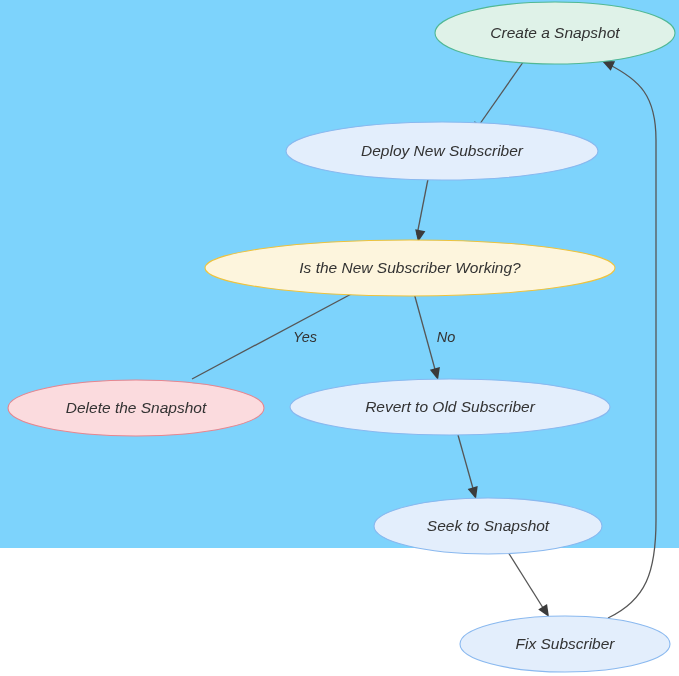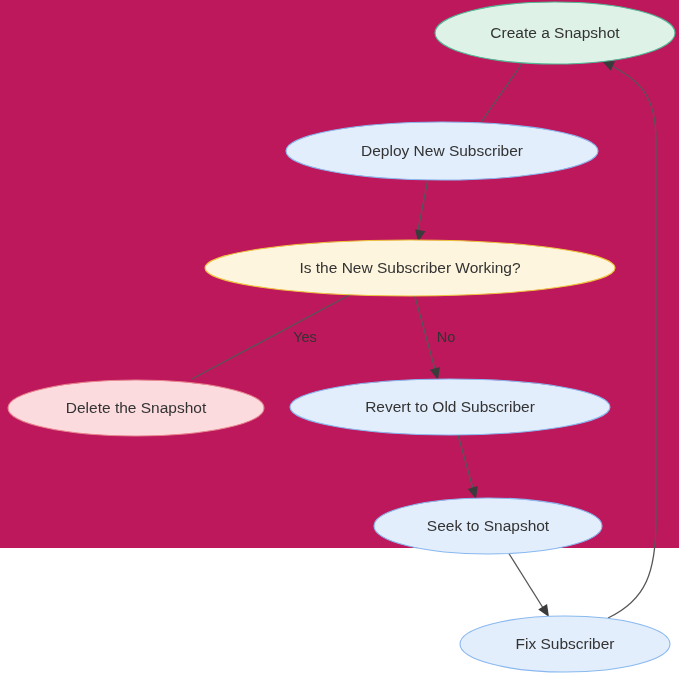--- a/index.html
+++ b/index.html
@@ -11,21 +11,22 @@
   body {
     width: 679px;
     height: 676px;
     overflow: hidden;
     font-family: "Liberation Sans", sans-serif;
   }
   #diagram-root {
     position: relative;
     width: 679px;
     height: 548px;
-    background: #be185d;
+    background: #7dd3fc;
+    font-style: italic;
   }
   #flow-svg {
     position: absolute;
     top: 0;
     left: 0;
     width: 679px;
     height: 676px;
     display: block;
   }
   .node-ellipse {

